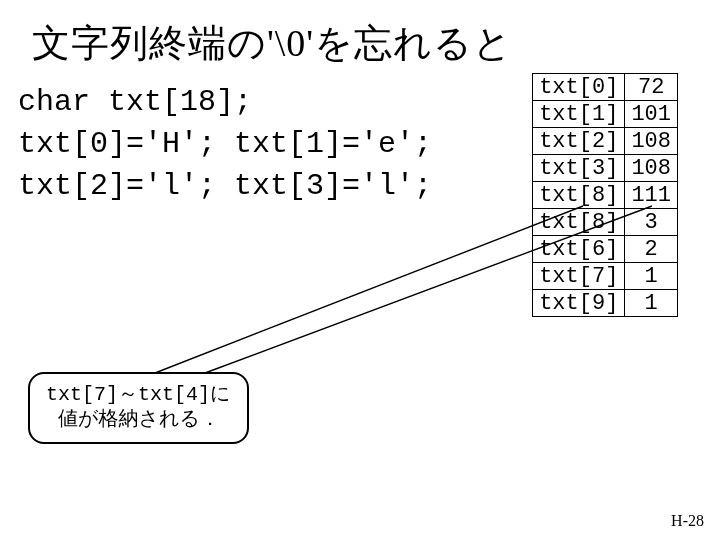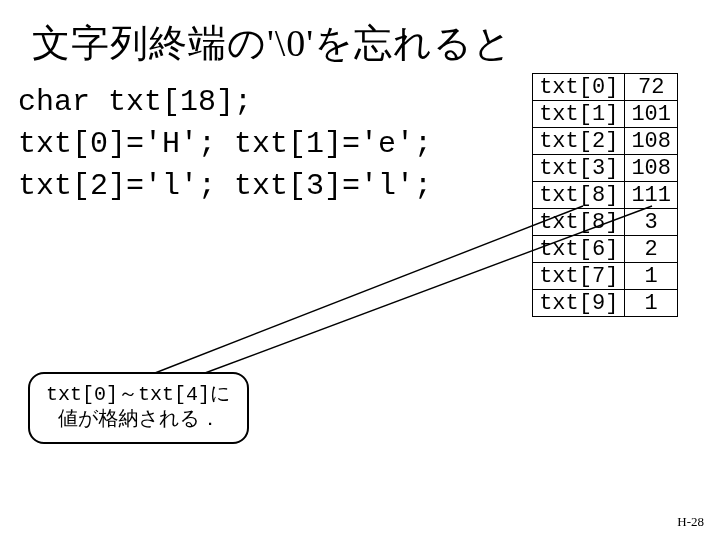--- a/index.html
+++ b/index.html
@@ -63,21 +63,21 @@
       top: 0;
       width: 720px;
       height: 540px;
       pointer-events: none;
     }
     .pagenum {
       position: absolute;
       right: 16px;
       bottom: 10px;
       font-family: "Times New Roman", serif;
-      font-size: 13px;
+      font-size: 16px;
     }
   </style>
 </head>
 <body>
 
 <div class="title">文字列終端の'\0'を忘れると</div>
 
 <div class="content">
   <div class="code">
     <div>char txt[18];</div>
@@ -126,17 +126,17 @@
     </tbody>
   </table>
 </div>
 
 <svg class="svg-layer">
   <line x1="155" y1="373" x2="583" y2="206" stroke="#000" stroke-width="1.4"></line>
   <line x1="205" y1="373" x2="652" y2="206" stroke="#000" stroke-width="1.4"></line>
 </svg>
 
 <div class="callout">
-  <div>txt[0]～txt[4]に</div>
+  <div>txt[7]～txt[4]に</div>
   <div>&nbsp;<span>値が格納される．</span></div>
 </div>
 
 <div class="pagenum">H-28</div>
 
 </body></html>

